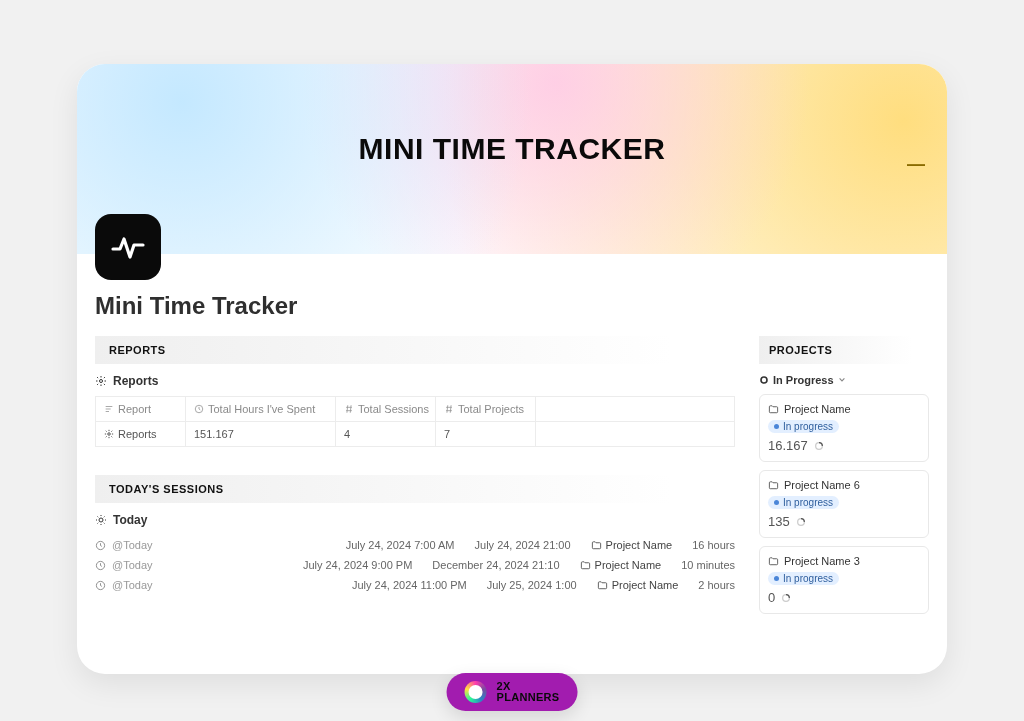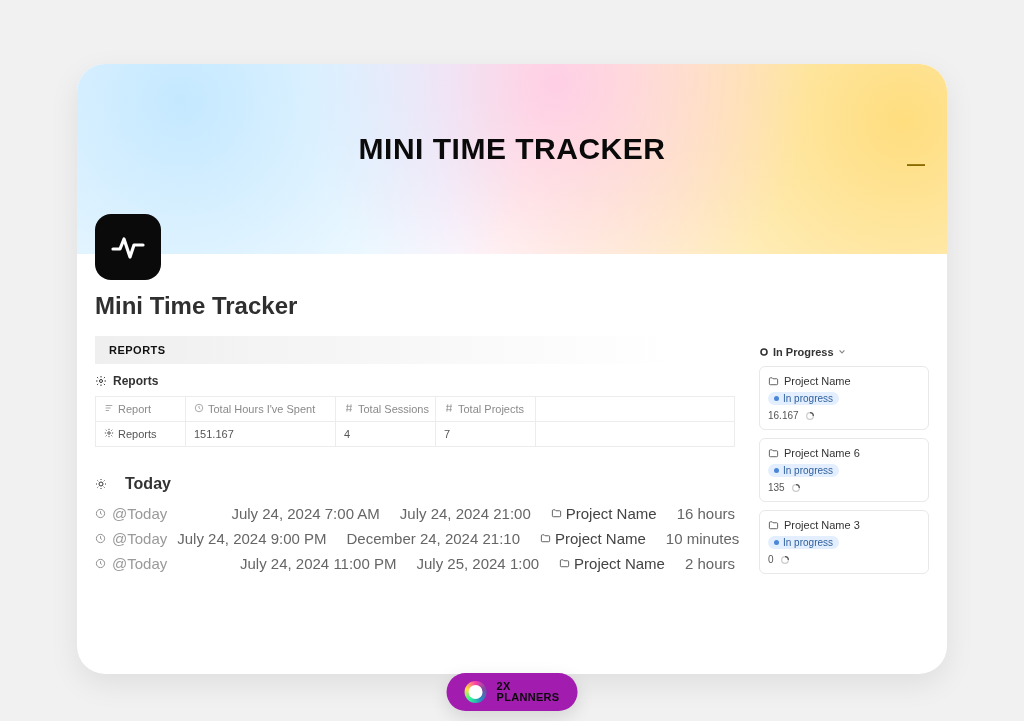--- a/index.html
+++ b/index.html
@@ -23,37 +23,37 @@
   .columns { display:flex; gap:24px; margin-top:16px; }
   .main-col { flex:1; min-width:0; }
   .side-col { width:170px; }
   .section-head { background: linear-gradient(90deg,#efefef 0%, #ffffff 90%); padding:8px 14px; font-size:11px; font-weight:800; letter-spacing:0.5px; color:#111; border-radius:0; }
   .db-view { margin-top:10px; display:flex; align-items:center; gap:6px; font-size:12px; color:#333; font-weight:600; }
   .gear-icon, .folder-icon, .clock-icon, .hash-icon, .text-icon, .sun-icon, .chev-icon, .dot-icon, .spinner-icon { display:inline-flex; align-items:center; justify-content:center; }
   table.report { width:100%; border-collapse:collapse; margin-top:8px; table-layout:fixed; }
   table.report th, table.report td { text-align:left; padding:6px 8px; font-size:11px; border:1px solid #ececec; color:#555; white-space:nowrap; overflow:hidden; }
   table.report th { font-weight:400; color:#8a8a8a; background:#fff; }
   table.report td:last-child { border-right:1px solid #ececec; }
-  .th-inner { display:flex; align-items:flex-start; gap:4px; }
+  .th-inner { display:flex; align-items:center; gap:4px; }
   .sessions-sec { margin-top:28px; }
-  .today-row { margin-top:10px; display:flex; align-items:center; gap:18px; font-size:16px; color:#333; font-weight:600; }
+  .today-row { margin-top:10px; display:flex; align-items:center; gap:6px; font-size:12px; color:#333; font-weight:600; }
   .session-rows { margin-top:8px; }
-  .session { display:flex; align-items:center; justify-content:space-between; font-size:15px; color:#444; padding:4px 0; gap:10px; }
+  .session { display:flex; align-items:center; justify-content:space-between; font-size:11px; color:#444; padding:4px 0; gap:10px; }
   .session .left { display:flex; align-items:center; gap:6px; }
   .mention { color:#9a9a9a; }
   .session .right { display:flex; align-items:center; gap:20px; white-space:nowrap; }
   .proj-chip { display:flex; align-items:center; gap:4px; color:#444; }
   .tiny { color:#666; }
   .side-head { font-size:11px; font-weight:800; letter-spacing:0.5px; color:#111; padding:8px 10px; background: linear-gradient(90deg,#efefef 0%, #ffffff 90%); }
   .side-view { margin-top:10px; display:flex; align-items:center; gap:4px; font-size:11px; font-weight:600; color:#333; }
   .project-card { border:1px solid #e8e8e8; border-radius:6px; padding:8px 8px 8px 8px; margin-top:8px; }
   .project-card .name { display:flex; align-items:center; gap:5px; font-size:11px; color:#333; font-weight:500; }
   .badge { display:inline-flex; align-items:center; gap:4px; background:#e3efff; color:#2f5f9e; font-size:10px; padding:1px 6px; border-radius:10px; margin-top:5px; }
   .badge .bdot { width:5px; height:5px; border-radius:50%; background:#4b86d8; }
-  .pstats { display:flex; align-items:center; gap:6px; margin-top:5px; font-size:10px; color:#555; }
+  .pstats { display:flex; align-items:center; gap:6px; margin-top:5px; font-size:13px; color:#555; }
   .footer-pill { position:absolute; bottom:10px; left:50%; transform:translateX(-50%); background:#a21caf; border-radius:30px; box-shadow:0 6px 18px rgba(0,0,0,0.12); padding:8px 18px; display:flex; align-items:center; gap:10px; }
   .logo-ring { width:22px; height:22px; border-radius:50%; background: conic-gradient(#ff3cac, #784ba0, #2b86c5, #2af598, #fee140, #ff3cac); position:relative; }
   .logo-ring::after { content:""; position:absolute; inset:4px; background:#fff; border-radius:50%; }
   .brand-text { font-size:11px; font-weight:800; line-height:1; color:#0a0a0a; letter-spacing:0.3px; }
   svg { display:block; }
 </style>
 </head>
 <body>
 
 <div class="stage">
@@ -158,20 +158,21 @@
                   </td>
                 <td>151.167</td>
                 <td>4</td>
                 <td>7</td>
                 <td></td>
               </tr>
             </tbody>
           </table>
 
           <div class="sessions-sec">
+            <div class="section-head">TODAY'S SESSIONS</div>
             <div class="today-row">
               <span class="sun-icon">
                   <svg width="12" height="12" viewBox="0 0 24 24">
                     <circle cx="12" cy="12" r="4" fill="none" stroke="#333" stroke-width="2"></circle>
                     <path d="M12 2v2M12 20v2M2 12h2M20 12h2M5 5l1.5 1.5M17.5 17.5L19 19M5 19l1.5-1.5M17.5 6.5L19 5" stroke="#333" stroke-width="2"></path>
                   </svg>
                 </span>
               <span>Today</span>
             </div>
             <div class="session-rows" id="session-rows">
@@ -245,20 +246,21 @@
                       <span>Project Name</span>
                     </span>
                     <span class="tiny">2 hours</span>
                   </div>
                 </div>
               </div>
           </div>
         </div>
 
         <div class="side-col">
+          <div class="side-head">PROJECTS</div>
           <div class="side-view">
             <span class="dot-icon">
                 <svg width="10" height="10" viewBox="0 0 10 10">
                   <circle cx="5" cy="5" r="3" fill="none" stroke="#333" stroke-width="1.6"></circle>
                 </svg>
               </span>
             <span>In Progress</span>
             <span class="chev-icon">
                 <svg width="8" height="8" viewBox="0 0 10 10">
                   <path d="M2 3l3 3 3-3" stroke="#888" stroke-width="1.5" fill="none"></path>

